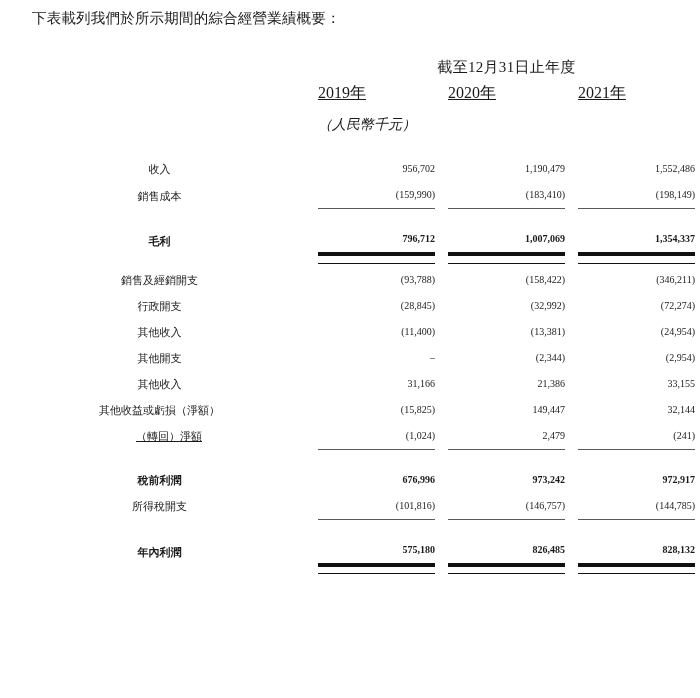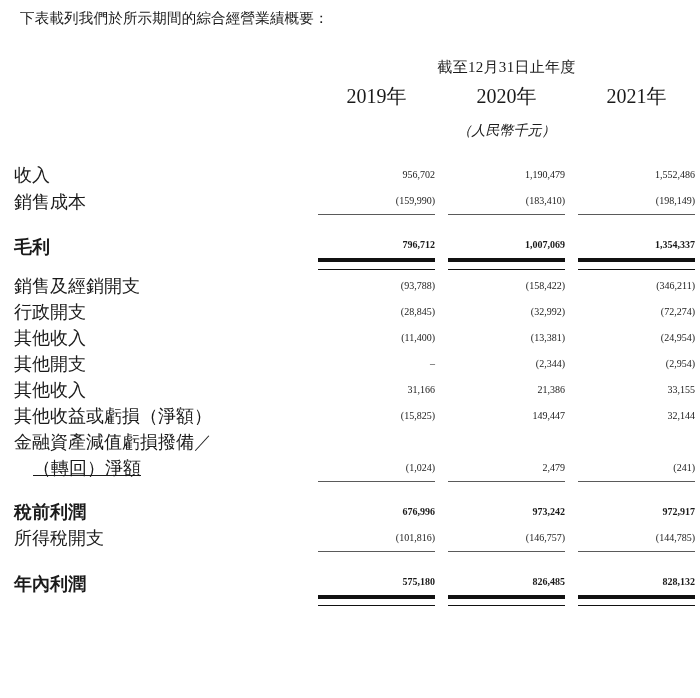--- a/index.html
+++ b/index.html
@@ -14,21 +14,21 @@
     position: relative;
     font-family: "Liberation Serif", "DejaVu Serif", serif;
     color: #1a1a1a;
     overflow: hidden;
     -webkit-font-smoothing: antialiased;
   }
 
   
   .intro {
     position: absolute;
-    left: 20px;
+    left: 32px;
     top: 8px;
     font-size: 14.5px;
     line-height: 20px;
     letter-spacing: 0.2px;
     white-space: nowrap;
   }
 
   
   .fin-table {
     position: absolute;
@@ -59,46 +59,46 @@
     letter-spacing: 0.3px;
     white-space: nowrap;
   }
   .rule-span {
     height: 6px;
     border-top: 1.3px solid #4a4a4a;
   }
   .rule-span-blank { height: 6px; }
 
   .hdr-year {
-    text-align: center;
+    text-align: left;
     font-weight: bold;
-    font-size: 20px;
+    font-size: 16px;
     padding: 5px 0 3px 0;
     white-space: nowrap;
+    text-decoration: underline;
   }
   .rule-year {
     height: 7px;
     border-top: 1.3px solid #4a4a4a;
   }
   .rule-year-blank { height: 7px; }
 
   .unit-row td {
-    text-align: center;
     font-style: italic;
     font-size: 14px;
     padding-top: 5px;
     padding-bottom: 2px;
     white-space: nowrap;
   }
 
   
   .lbl {
-    text-align: left;
-    white-space: nowrap;
-    font-size: 18px;
+    text-align: center;
+    white-space: nowrap;
+    font-size: 11px;
     line-height: 26px;
   }
   .lbl.indent { padding-left: 19px; text-decoration: underline; }
   .lbl.b { font-weight: bold; }
 
   .num {
     text-align: right;
     white-space: nowrap;
     font-size: 10px;
     line-height: 26px;
@@ -298,29 +298,20 @@
     <tr>
       <td class="lbl">其他收益或虧損（淨額）</td>
       <td></td>
       <td class="num">(15,825)</td>
       <td></td>
       <td class="num">149,447</td>
       <td></td>
       <td class="num">32,144</td>
     </tr>
 
-    <tr>
-      <td class="lbl">金融資產減值虧損撥備／</td>
-      <td></td>
-      <td class="num"></td>
-      <td></td>
-      <td class="num"></td>
-      <td></td>
-      <td class="num"></td>
-    </tr>
 
     <tr>
       <td class="lbl indent">（轉回）淨額</td>
       <td></td>
       <td class="num">(1,024)</td>
       <td></td>
       <td class="num">2,479</td>
       <td></td>
       <td class="num">(241)</td>
     </tr>

